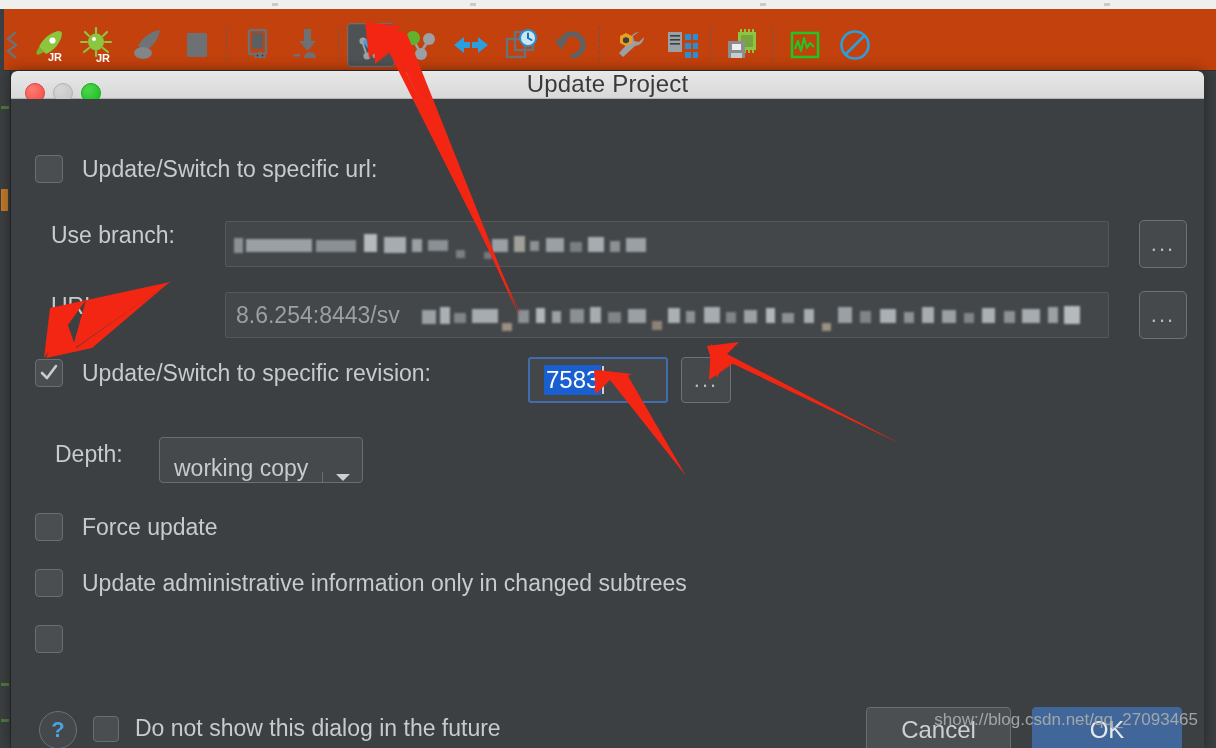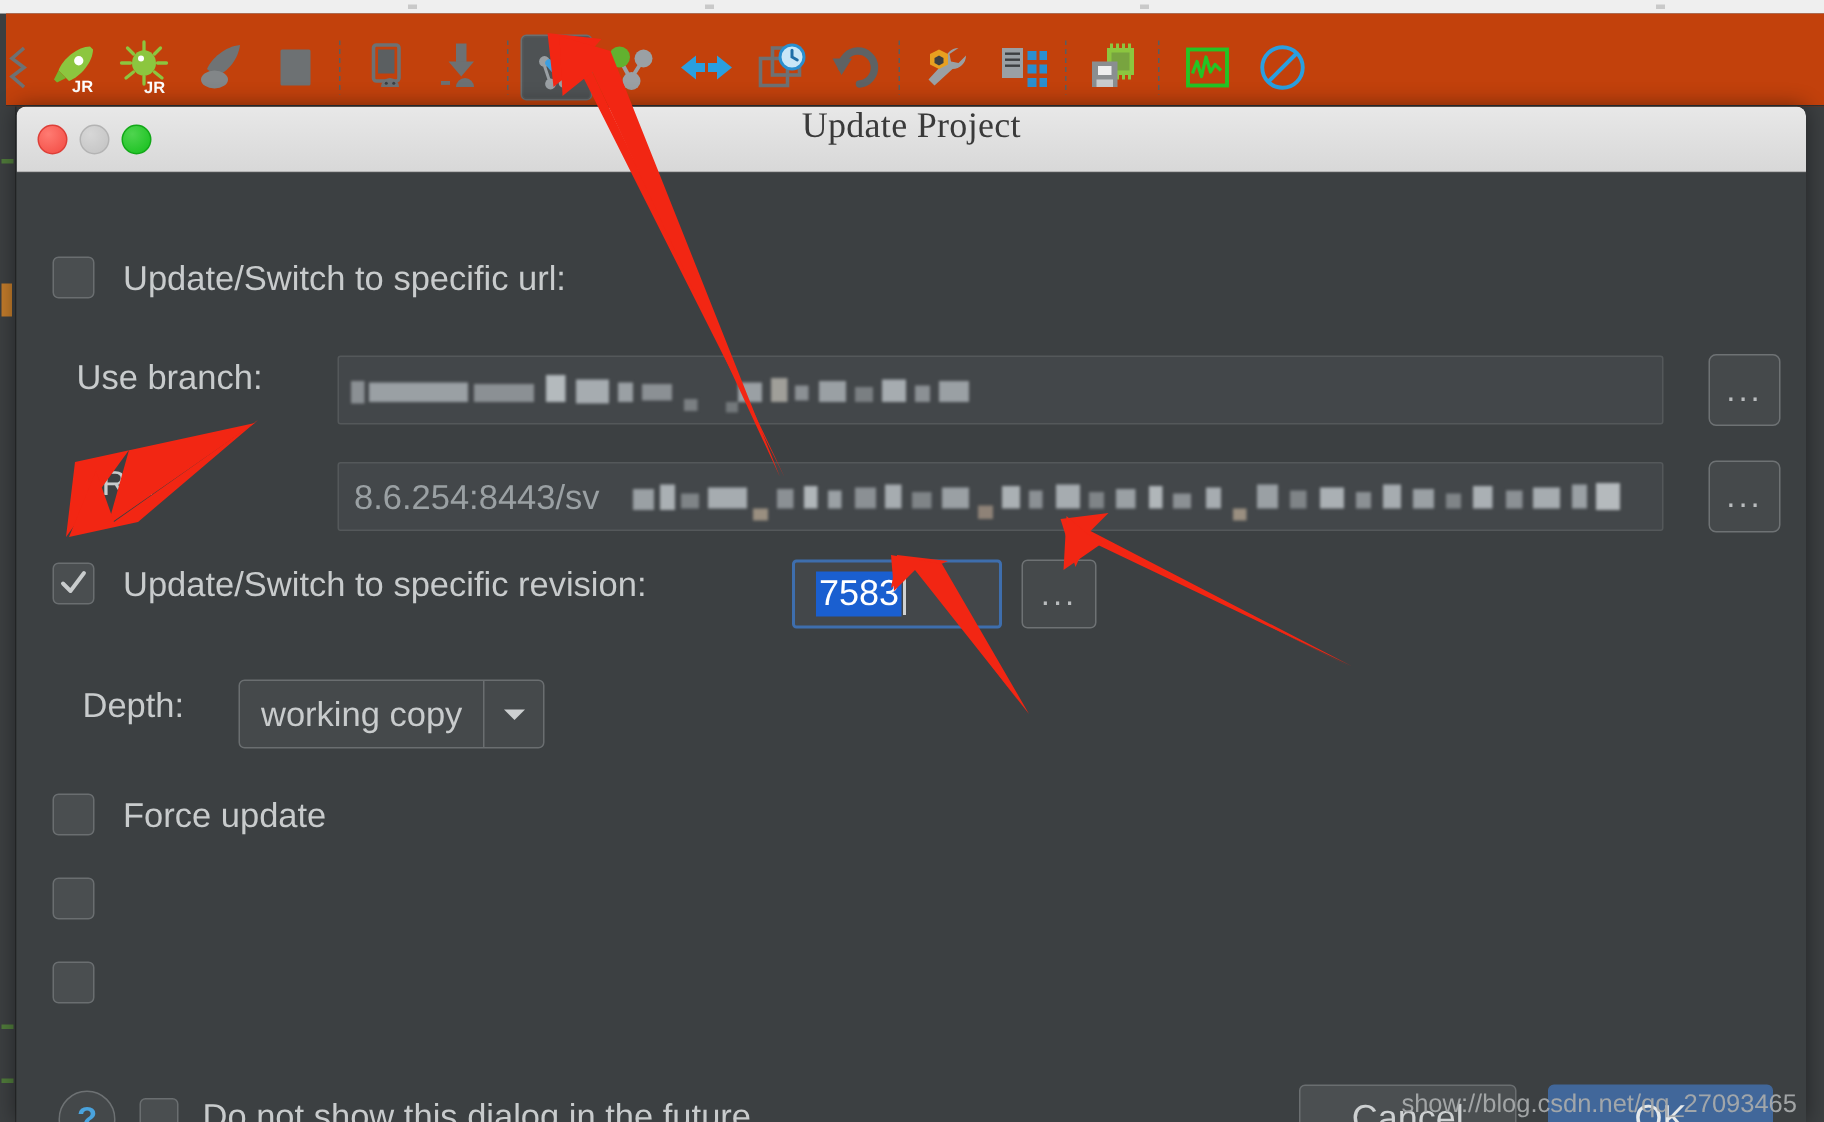--- a/index.html
+++ b/index.html
@@ -47,25 +47,25 @@
 
   
   .dialog {
     position: absolute; left: 11px; top: 71px; width: 1193px; height: 677px;
     background: #3c4042;
     border-radius: 6px 6px 0 0;
     box-shadow: 0 0 14px rgba(0,0,0,.45);
     overflow: hidden;
   }
   .titlebar {
-    position: relative; height: 44px;
+    position: relative; height: 28px;
     background: linear-gradient(to bottom, #e8e8e8 0%, #d8d8d8 100%);
     border-bottom: 1px solid #b3b3b3;
     border-radius: 6px 6px 0 0;
-    display: flex; align-items: flex-start; font-family: Liberation Serif, serif;
+    display: flex; align-items: flex-end;
   }
   .lights { position: absolute; left: 14px; top: 12px; display: flex; gap: 8px; }
   .light { width: 20px; height: 20px; border-radius: 50%; }
   .light.red   { background: radial-gradient(circle at 35% 30%, #ff7b72, #f24a42); border: 1px solid #dd3f38; }
   .light.amber { background: radial-gradient(circle at 35% 30%, #d7d7d7, #c2c2c2); border: 1px solid #b3b3b3; }
   .light.green { background: radial-gradient(circle at 35% 30%, #4fd44f, #14bf1b); border: 1px solid #12a818; }
   .dlg-title {
     width: 100%; text-align: center;
     font-size: 24px; color: #3a3a3a; letter-spacing: .2px;
   }
@@ -452,36 +452,37 @@
       </div>
       <div class="rev-input" style="position:absolute; left:517px; top:258px;padding-left:14px;">
         <div class="rev-sel">7583</div>
         <div class="caret"></div>
       </div>
       <div class="dots-btn small" style="position:absolute; left:670px; top:258px;">...</div>
 
       <div class="row" style="left:44px; top:342px;">
         <div class="lbl">Depth:</div>
       </div>
-      <div class="combo" style="position:absolute; left:148px; top:338px;">
+      <div class="combo" style="position:absolute; left:148px; top:338px;align-items:flex-end;">
         <div class="combo-text">working copy</div>
         <div class="combo-arrow">
           <svg width="16" height="10" viewBox="0 0 16 10">
               <path d="M1 2 L8 9 L15 2 Z" fill="#cdd0d1"></path>
             </svg>
         </div>
       </div>
 
       <div class="row" style="left:24px; top:414px; gap:19px;">
         <div class="cb"></div>
         <div class="lbl">Force update</div>
       </div>
 
       <div class="row" style="left:24px; top:470px; gap:19px;">
         <div class="cb"></div>
+        <div class="lbl">Update administrative information only in changed subtrees</div>
       </div>
 
       <div class="row" style="left:24px; top:526px; gap:19px;">
         <div class="cb"></div>
       </div>
 
       <div class="help-btn" style="position:absolute; left:28px; top:612px;">?</div>
 
       <div class="row" style="left:82px; top:616px; gap:16px;">
         <div class="cb" style="width:26px;height:26px"></div>

